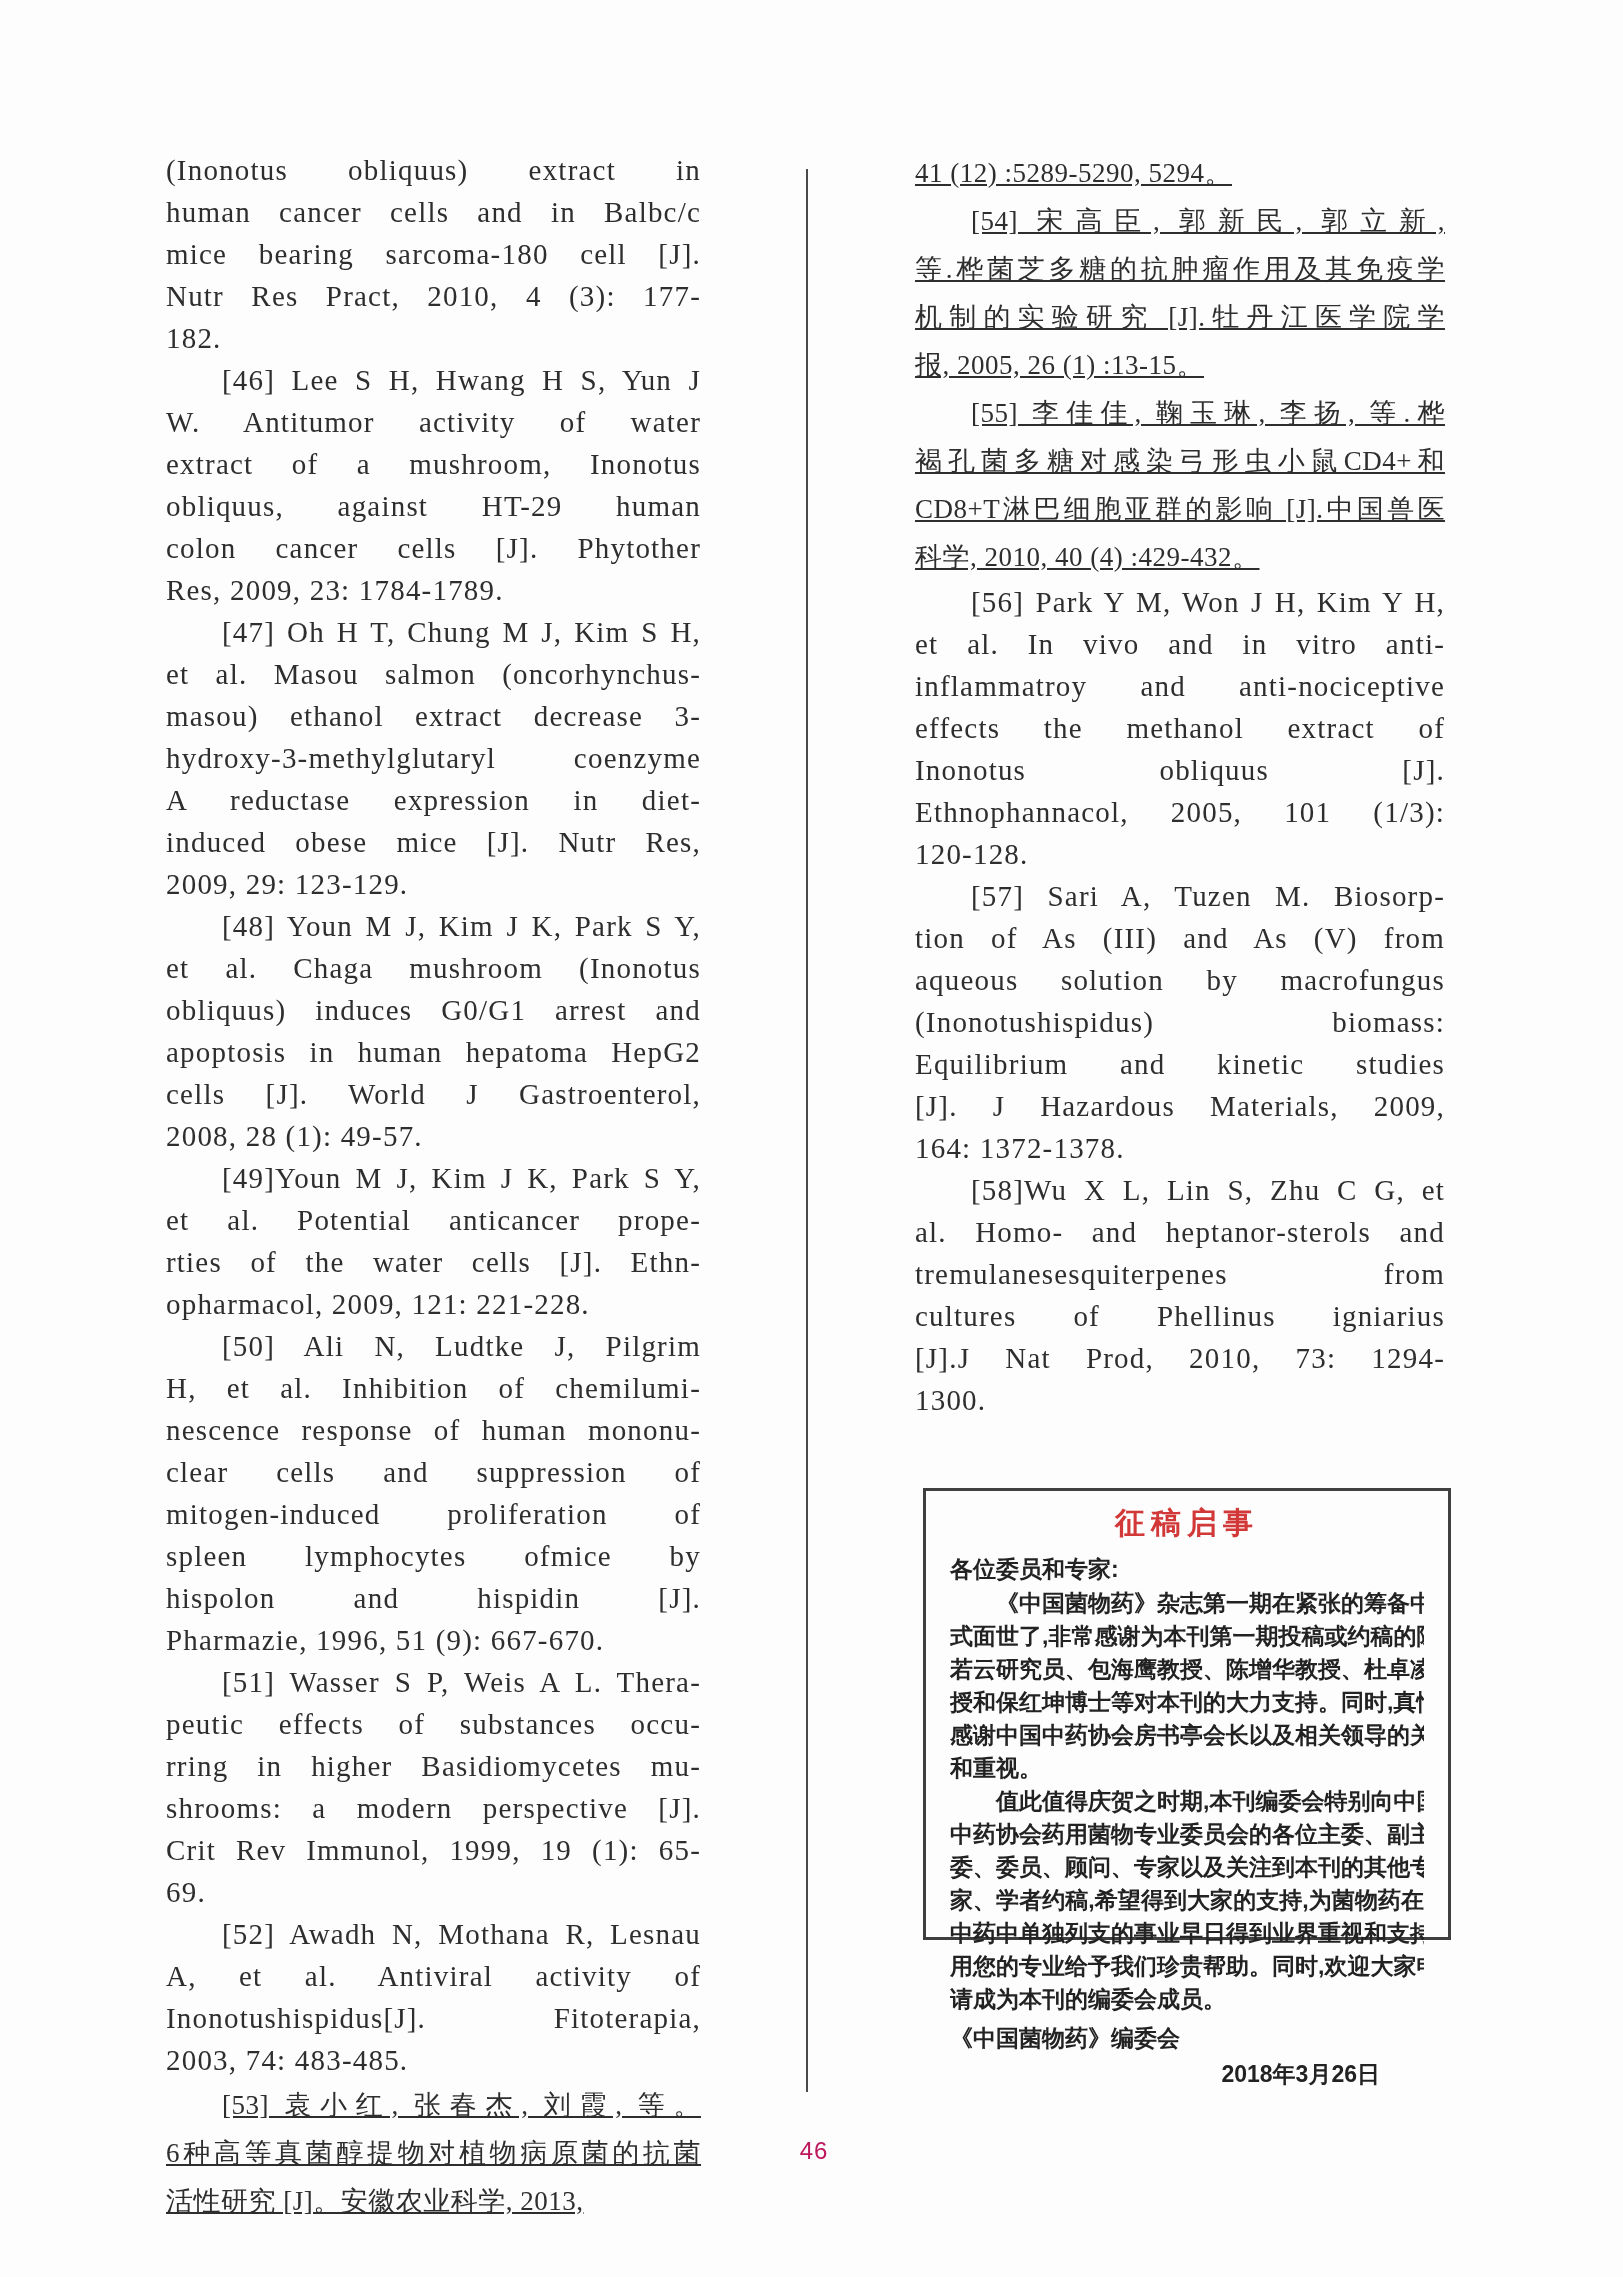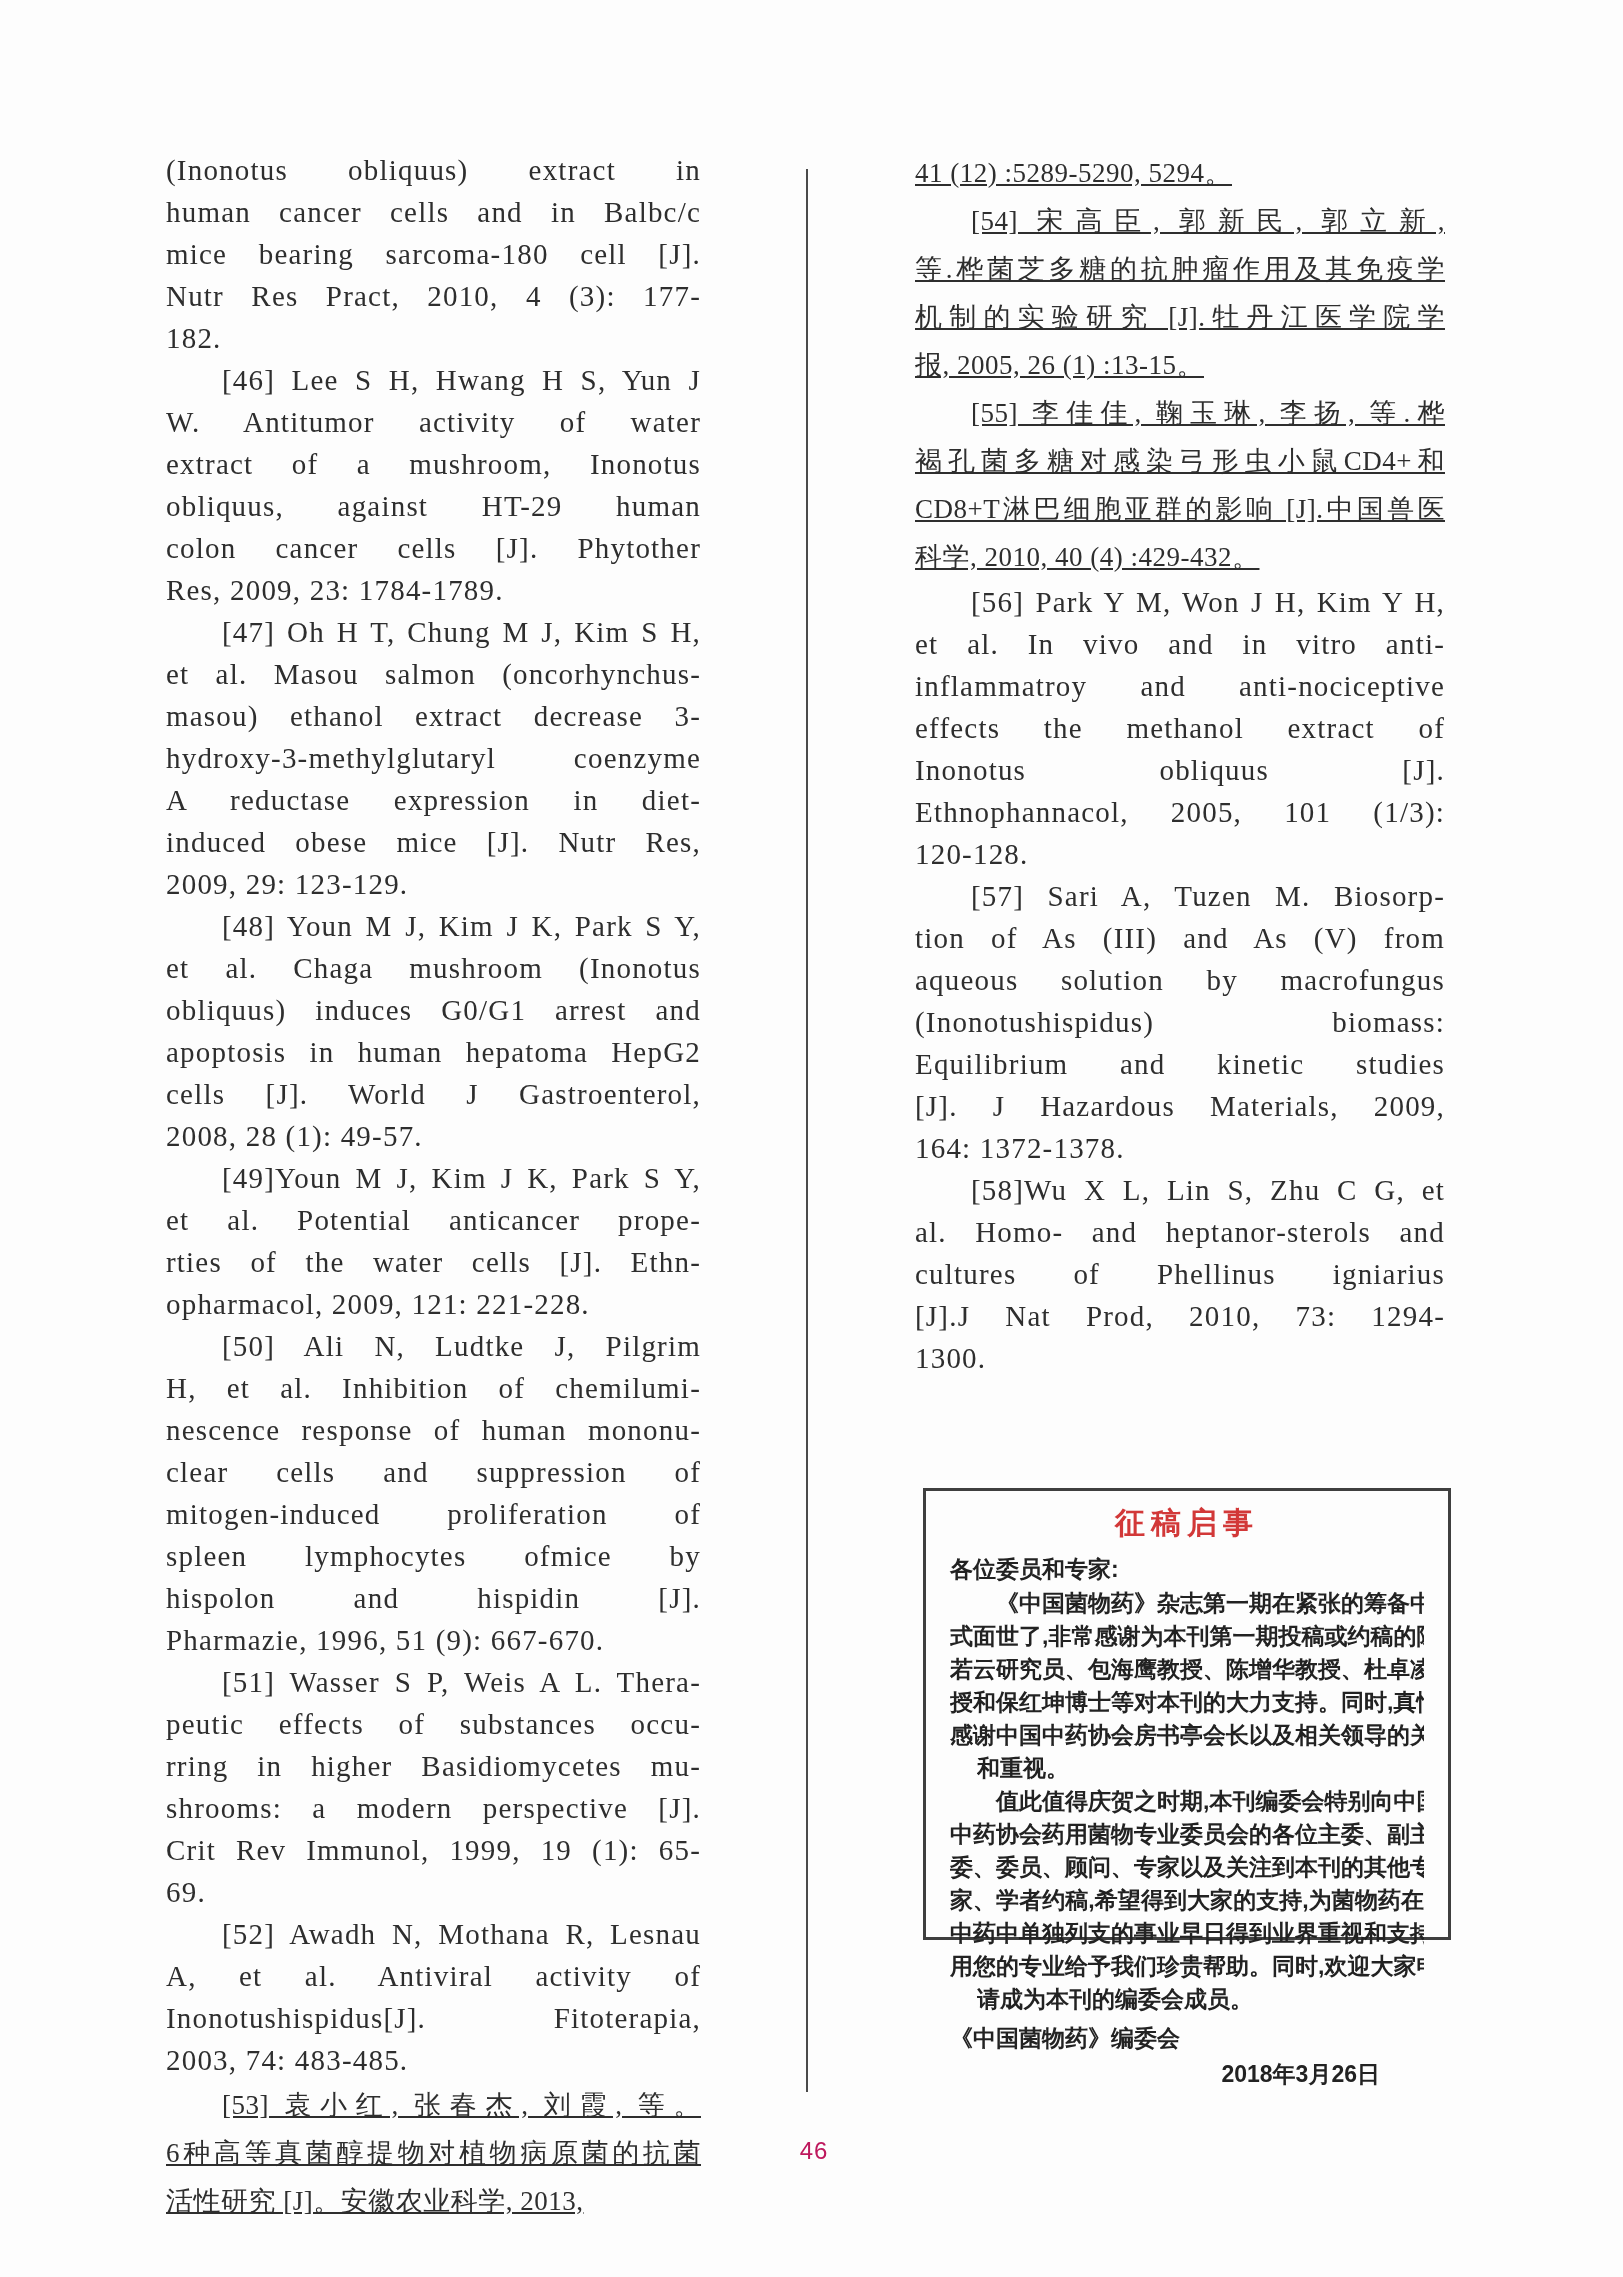--- a/index.html
+++ b/index.html
@@ -66,21 +66,21 @@
     font-family:"Liberation Sans", sans-serif;
     font-weight:bold;
     font-size:23px;
     line-height:33px;
     color:#222222;
     text-align:justify;
     text-align-last:justify;
     overflow:hidden;
     white-space:nowrap;
   }
-  .nline.last { text-align-last:left;margin-left:27px; }
+  .nline.last { text-align-last:left; }
   .nline.pindent { text-indent:46px; }
   .notice-sign {
     font-family:Liberation Sans, sans-serif;
     font-weight:bold;
     font-size:23px;
     line-height:36px;
     color:#222222;
     text-align:left;
     padding-right:28px;
     margin-top:4px;
@@ -183,20 +183,21 @@
       <div class="rline last">120-128.</div>
       <div class="rline findent">[57] Sari A, Tuzen M. Biosorp-</div>
       <div class="rline">tion of As (III) and As (V) from</div>
       <div class="rline">aqueous solution by macrofungus</div>
       <div class="rline">(Inonotushispidus) biomass:</div>
       <div class="rline">Equilibrium and kinetic studies</div>
       <div class="rline">[J]. J Hazardous Materials, 2009,</div>
       <div class="rline last">164: 1372-1378.</div>
       <div class="rline findent">[58]Wu X L, Lin S, Zhu C G, et</div>
       <div class="rline">al. Homo- and heptanor-sterols and</div>
+      <div class="rline">tremulanesesquiterpenes from</div>
       <div class="rline">cultures of Phellinus igniarius</div>
       <div class="rline">[J].J Nat Prod, 2010, 73: 1294-</div>
       <div class="rline last">1300.</div>
     </div>
 
   <div class="notice-box">
     <div class="notice-title" style="color: rgb(210, 56, 56);">征稿启事</div>
     <div class="notice-salutation">各位委员和专家:</div>
     <div id="notice-paras">
         <div class="nline pindent">《中国菌物药》杂志第一期在紧张的筹备中正</div>

